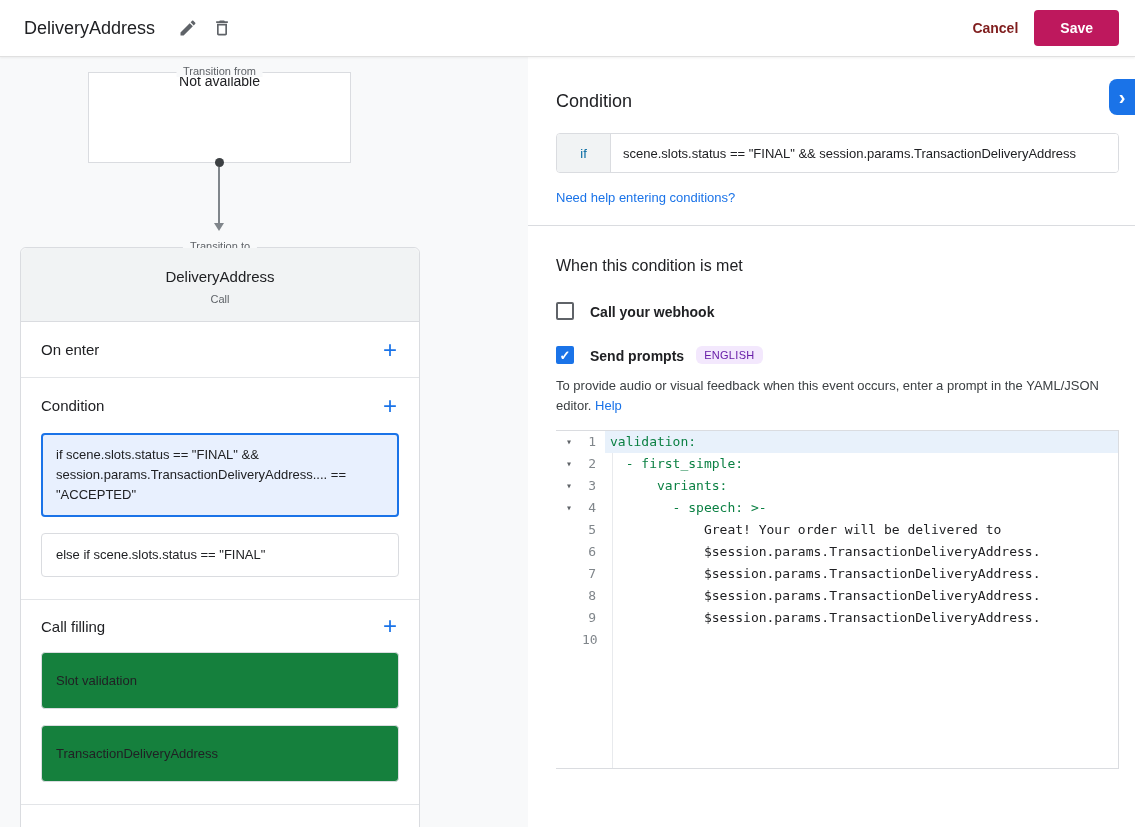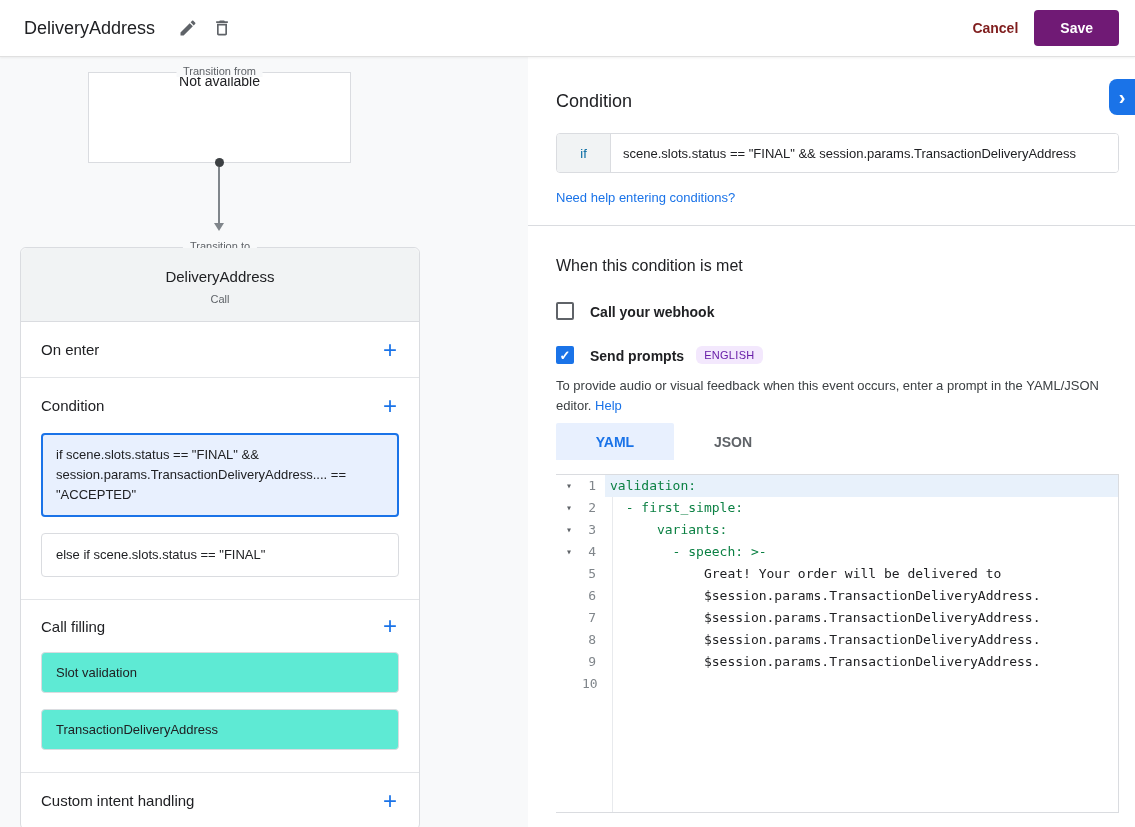--- a/index.html
+++ b/index.html
@@ -9,21 +9,21 @@
   
   .topbar { height:57px; display:flex; align-items:center; padding:0 16px 0 24px;
             background:#fff; border-bottom:1px solid #e0e0e0;
             box-shadow:0 1px 2px rgba(60,64,67,.08); position:relative; z-index:5; }
   .page-title { font-size:18px; font-weight:400; color:#202124; margin-right:16px; }
   .icon-btn { width:34px; height:34px; border:none; background:none; color:#5f6368;
               display:flex; align-items:center; justify-content:center; cursor:pointer; border-radius:50%; }
   .icon-btn svg { width:20px; height:20px; fill:currentColor; }
   .spacer { flex:1; }
   .cancel-link { color:#7f1d1d; font-size:14px; font-weight:700; text-decoration:none; margin-right:16px; cursor:pointer;text-align:center; }
-  .save-btn { background:#701a75; color:#fff; border:none; border-radius:4px; height:36px;
+  .save-btn { background:#be185d; color:#fff; border:none; border-radius:4px; height:36px;
               padding:0 26px; font-size:14px; font-weight:700; cursor:pointer; font-family:inherit; }
 
   
   .main { display:flex; height:770px; }
 
   
   .left-panel { width:528px; flex:none; background:#f8f9fa; position:relative; overflow:hidden; }
 
   .tfrom-box { position:absolute; left:88px; top:15px; width:263px; height:91px;
                background:#fff; border:1px solid #dadce0;
@@ -50,22 +50,22 @@
   .sec-row { height:55px; display:flex; align-items:center; justify-content:space-between;
              padding:0 20px; font-size:15px; color:#202124; }
   .sec-row.short { height:52px; }
   .plus-btn { border:none; background:none; color:#1a73e8; font-size:24px; font-weight:300;
               line-height:1; cursor:pointer; padding:0 2px; }
 
   .cond-card { margin:0 20px 16px; border:1px solid #dadce0; border-radius:4px; background:#fff;
                padding:11px 14px; font-size:13px; line-height:20px; color:#202124; cursor:pointer; }
   .cond-card.selected { background:#e8f0fe; border:2px solid #1a73e8; padding:10px 13px; }
   .cond-card.last, .slot-card.last { margin-bottom:22px; }
-  .slot-card { margin:0 20px 16px; border:1px solid #dadce0; border-radius:4px; background:#5eead4;
-               padding:12px 14px; font-size:13px; color:#202124; cursor:pointer; }
+  .slot-card { margin:0 20px 16px; border:1px solid #dadce0; border-radius:4px; background:#15803d;
+               padding:20px 14px; font-size:13px; color:#202124; cursor:pointer; }
 
   
   .right-panel { flex:1; background:#fff; position:relative; padding:0 16px 0 28px; }
 
   .chevron-tab { position:absolute; top:22px; right:0; width:26px; height:36px; background:#1a73e8;
                  border:none; border-radius:8px 0 0 8px; color:#fff; font-size:20px; font-weight:700;
                  display:flex; align-items:center; justify-content:center; cursor:pointer; }
 
   .cond-heading { margin-top:34px; font-size:18px; font-weight:400; color:#202124; }
 
@@ -222,24 +222,20 @@
       <span class="cbx checked">
         <span class="checkmark">✓</span>
       </span>
       <span class="check-label">Send prompts</span>
       <span class="lang-badge">ENGLISH</span>
     </div>
 
     <p class="prompt-desc"><span>To provide audio or visual feedback when this event occurs, enter a prompt in the YAML/JSON editor.</span>
       <a class="inline-link">Help</a></p>
 
-    <div class="tabs">
-      <div class="tab active">YAML</div>
-      <div class="tab">JSON</div>
-    </div>
 
     <div class="editor">
       <div class="gutter-sep"></div>
       <div>
           <div class="code-line hl">
             <span class="fold">▾</span>
             <span class="lnum">1</span>
             <span class="ctext key">validation:</span>
           </div>
           <div class="code-line">

